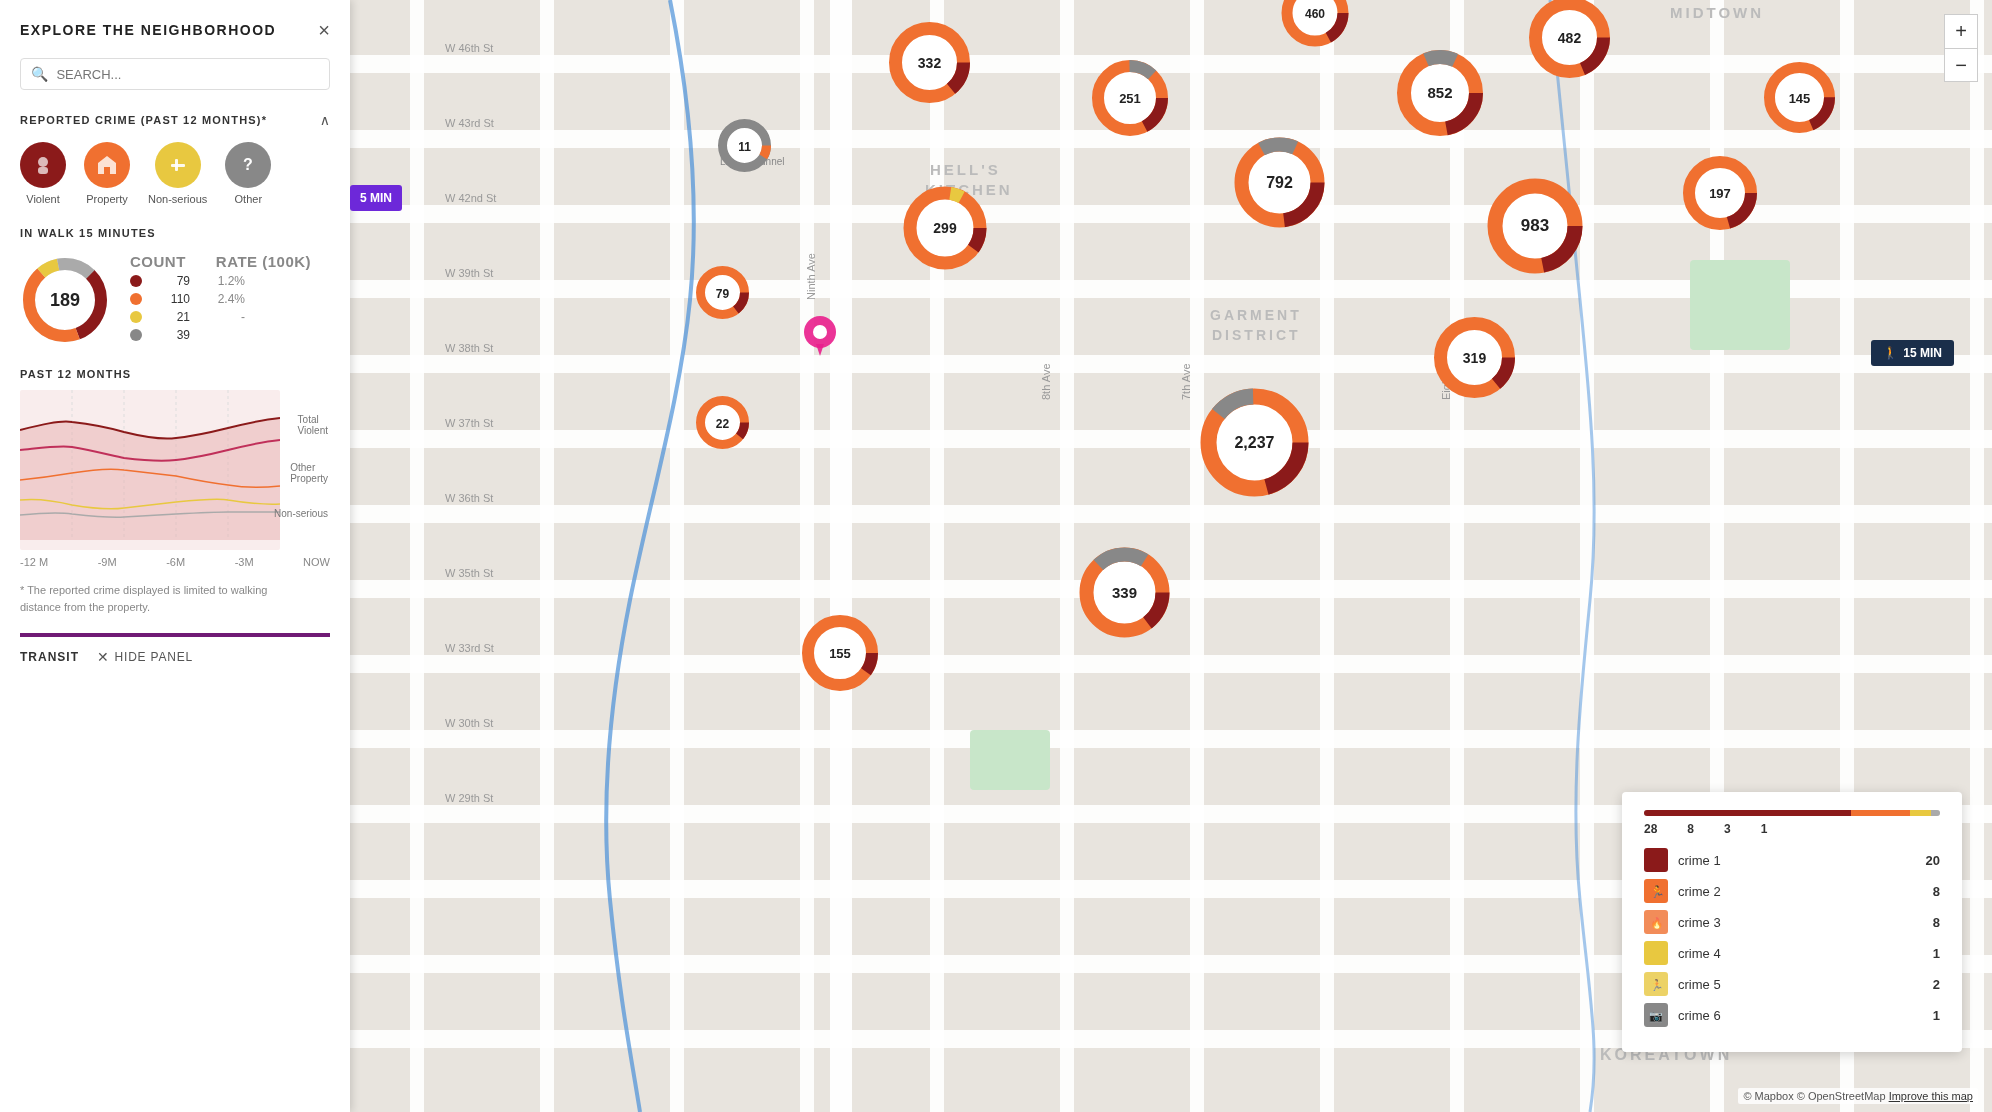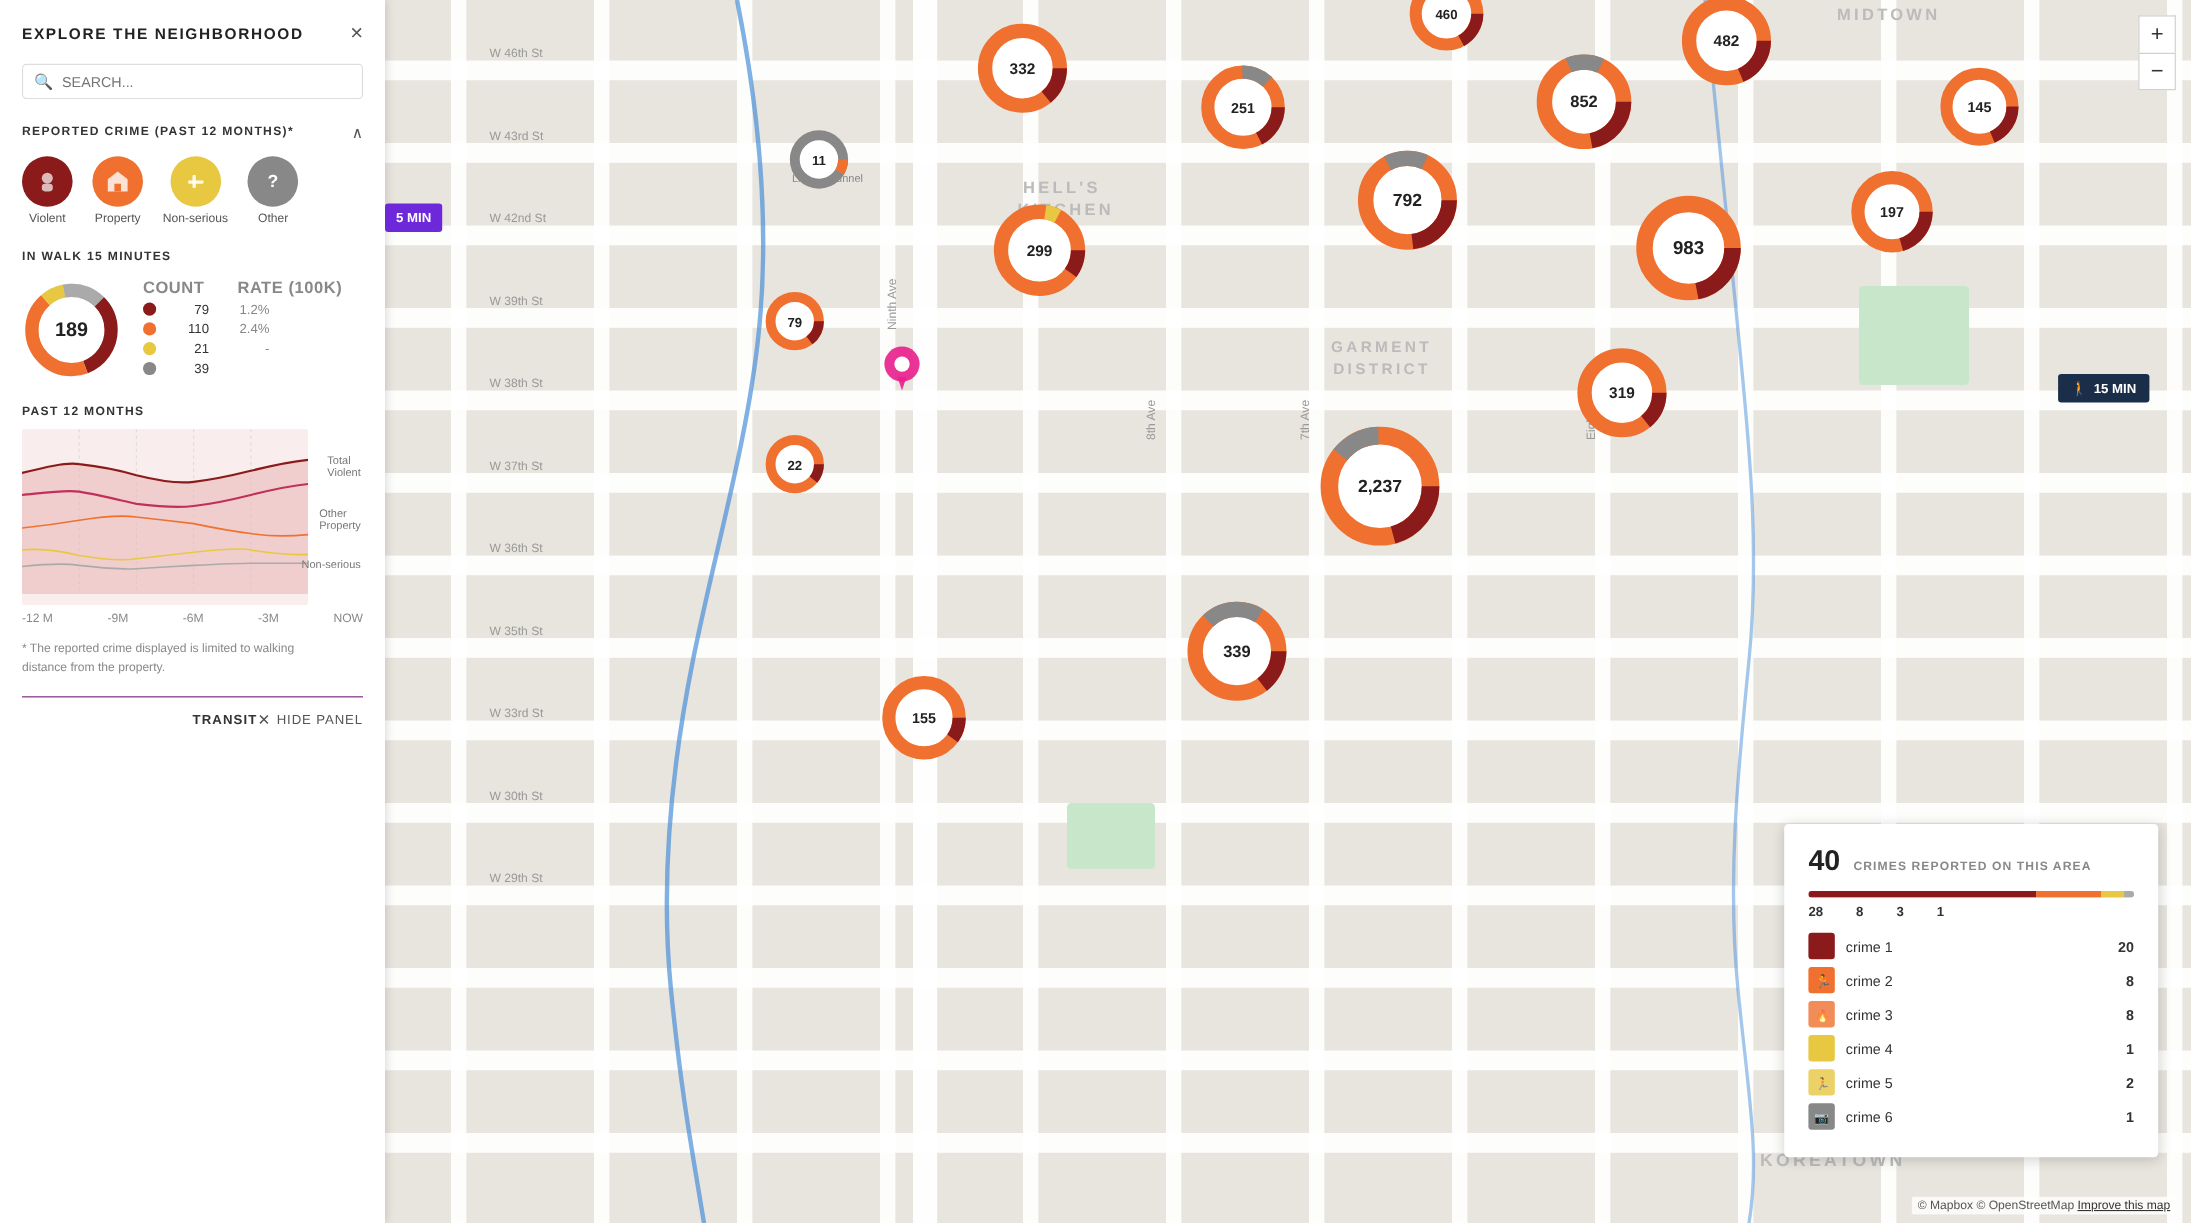--- a/index.html
+++ b/index.html
@@ -199,25 +199,25 @@
 
     .footnote {
       font-size: 11px;
       color: #888;
       line-height: 1.5;
       margin-bottom: 18px;
     }
 
     
     .bottom-bar {
-      border-top: 1px solid #701a75;
+      border-top: 4px solid #701a75;
       display: flex;
       align-items: center;
       padding-top: 12px;
-      justify-content: flex-end;
+      gap: 18px;
     }
     .transit-btn {
       font-size: 12px;
       font-weight: 700;
       letter-spacing: 1px;
       color: #333;
       background: none;
       border: none;
       cursor: pointer;
       text-transform: uppercase;
@@ -780,24 +780,20 @@
 
   <div class="map-donut" style="top:15px;left:965px;">
     <svg width="70" height="70" viewBox="0 0 70 70">
       <circle cx="35" cy="35" r="28" fill="#fff" stroke="#f07030" stroke-width="11"></circle>
       <circle cx="35" cy="35" r="28" fill="none" stroke="#8b1a1a" stroke-width="11" stroke-dasharray="30 146" stroke-dashoffset="0"></circle>
       <text x="35" y="40" text-anchor="middle" font-size="12" font-weight="700" fill="#222" font-family="Arial">460</text>
     </svg>
   </div>
 
   <div class="crime-popup">
-    <div class="popup-header">
-      <span class="popup-count">40</span>
-      <span class="popup-subtitle">CRIMES REPORTED ON THIS AREA</span>
-    </div>
     <div class="popup-bar">
       <div class="popup-bar-segment" style="width:70%;background:#8b1a1a;"></div>
       <div class="popup-bar-segment" style="width:20%;background:#f07030;"></div>
       <div class="popup-bar-segment" style="width:7%;background:#e8c840;"></div>
       <div class="popup-bar-segment" style="width:3%;background:#aaa;"></div>
     </div>
     <div class="popup-numbers">
       <span>28</span>
       <span>8</span>
       <span>3</span>

